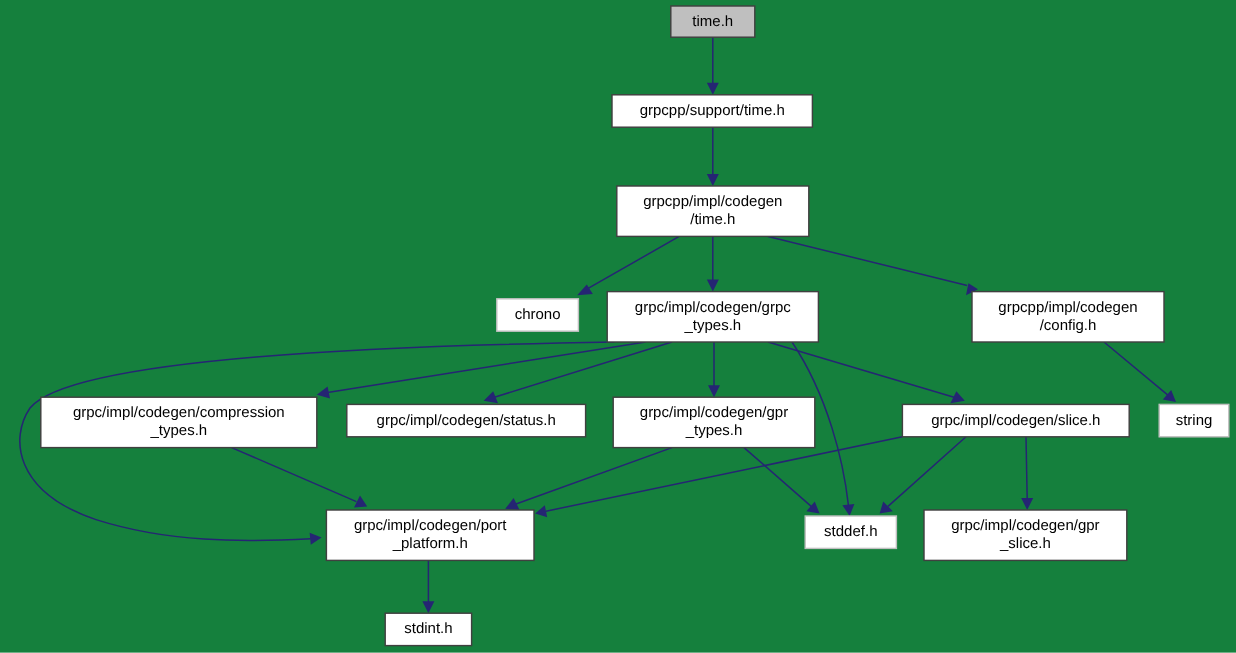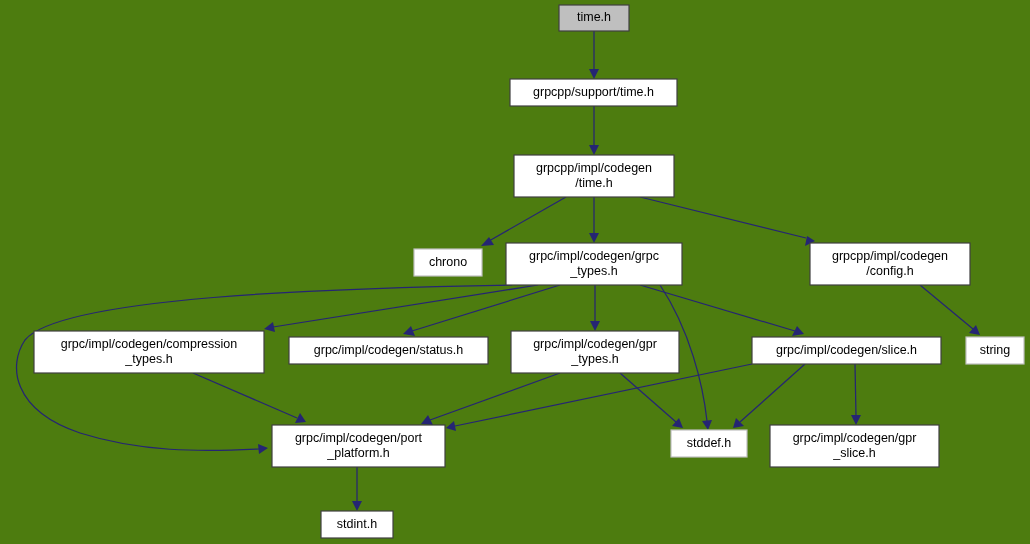--- a/index.html
+++ b/index.html
@@ -4,21 +4,21 @@
 <style>
   html, body {
     margin: 0;
     padding: 0;
     background: #ffffff;
   }
   #graph-root {
     position: relative;
     width: 1030px;
     height: 544px;
-    background: #4d7c0f;
+    background: #15803d;
     font-family: "Liberation Sans", sans-serif;
     overflow: hidden;
   }
   #graph-svg {
     position: absolute;
     left: 0;
     top: 0;
     width: 1030px;
     height: 544px;
   }

